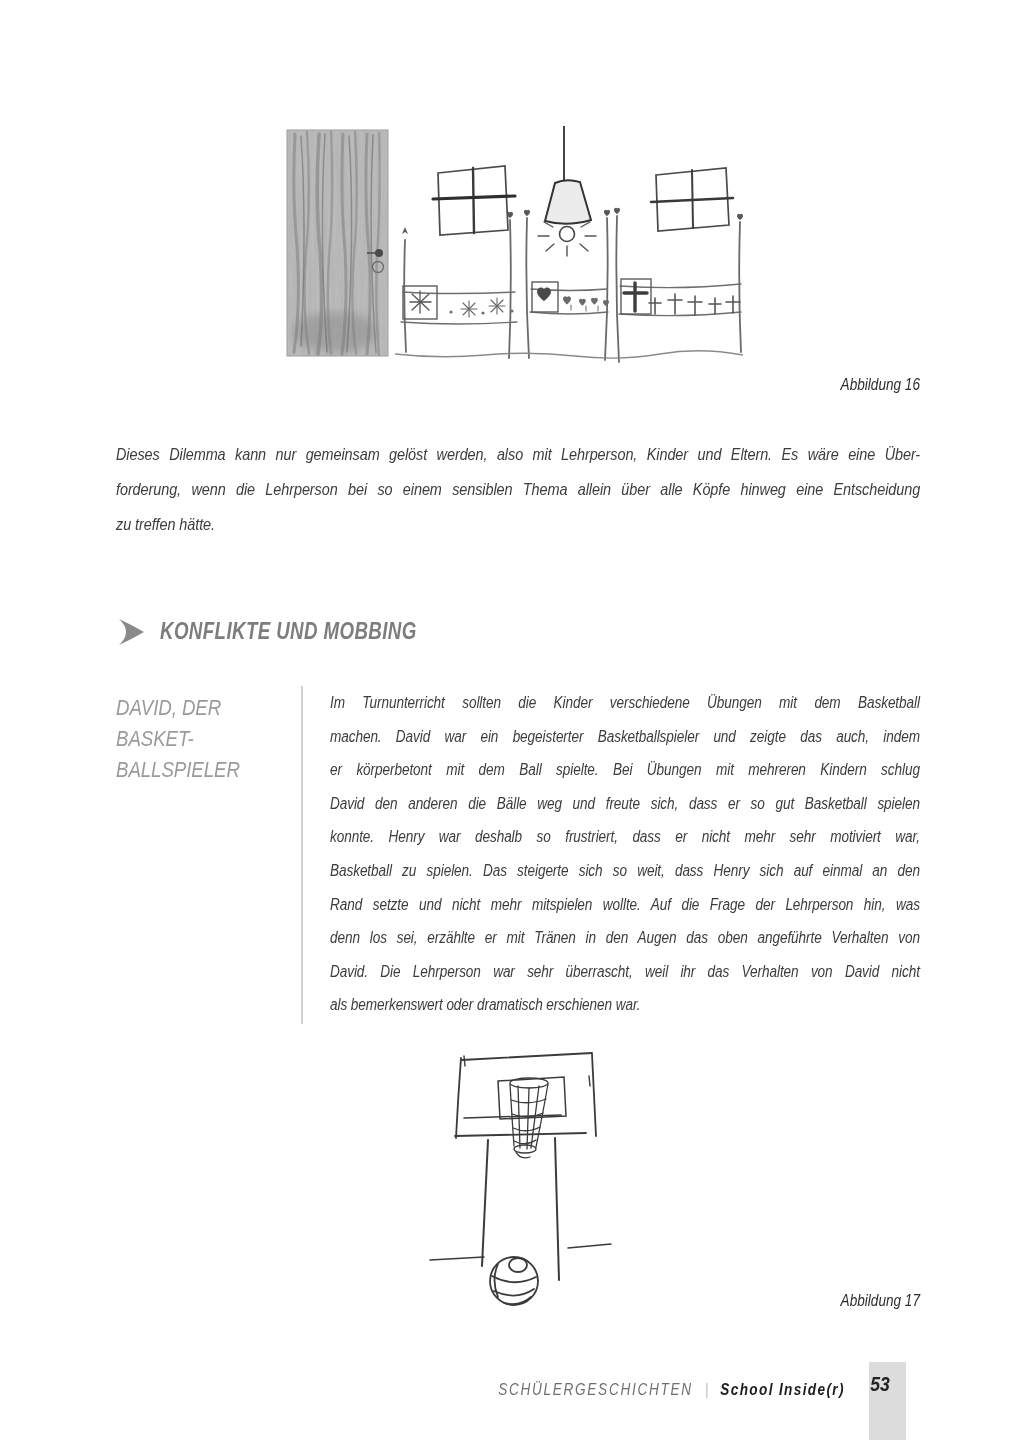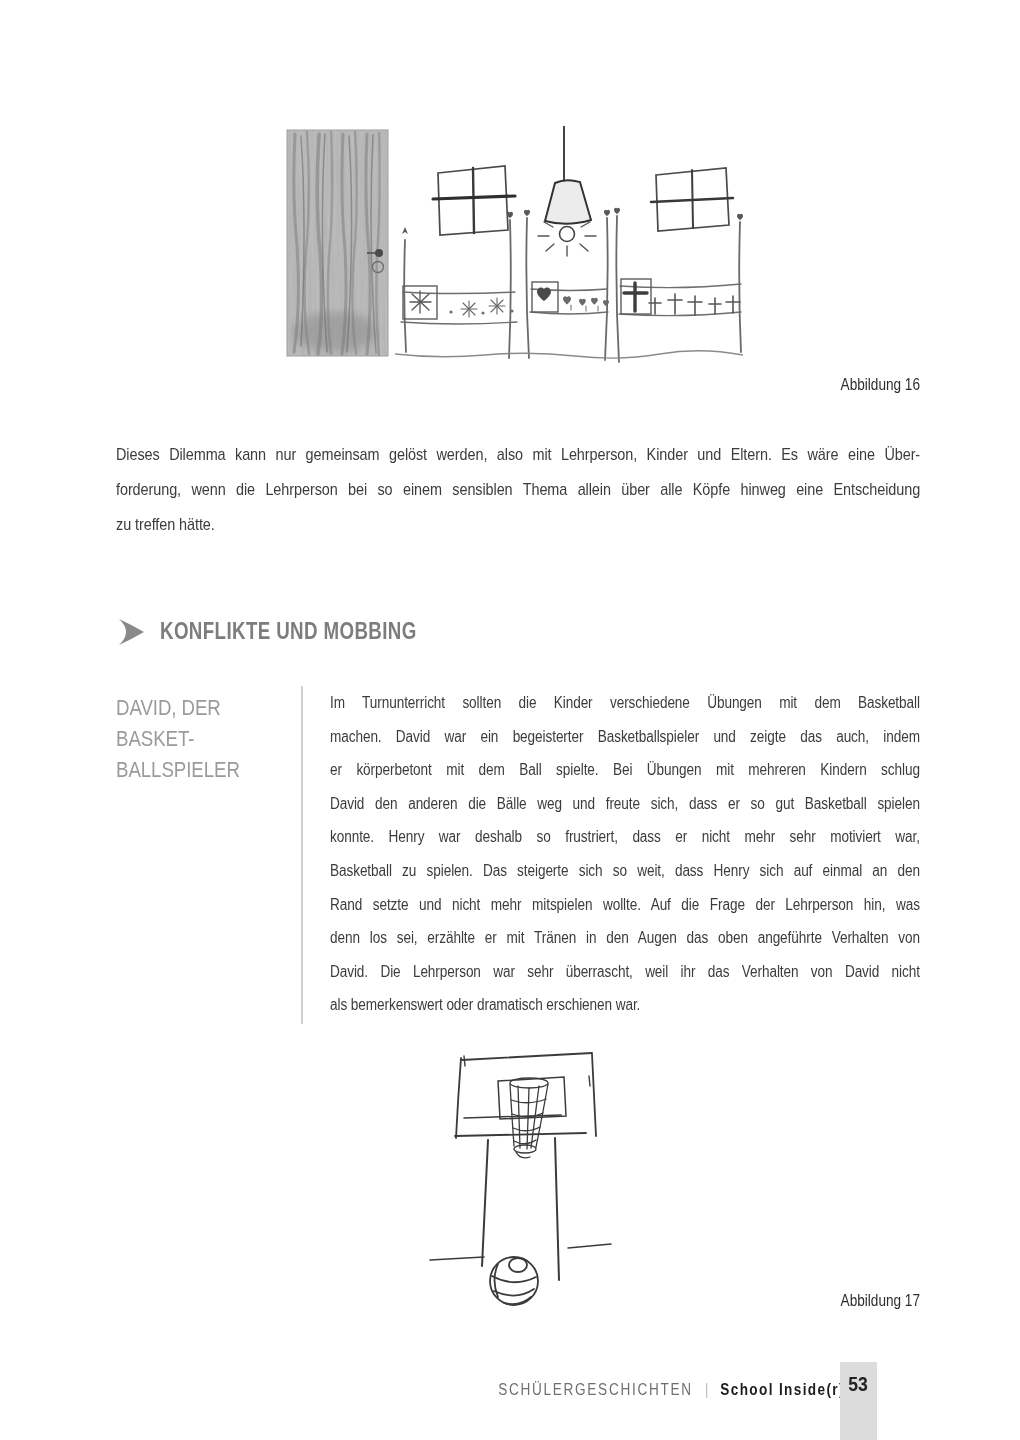--- a/index.html
+++ b/index.html
@@ -1,18 +1,18 @@
 <!DOCTYPE html>
 <html><head>
 <meta charset="utf-8">
 <style>
   html,body { margin:0; padding:0; background:#ffffff; }
   #page {
     position:relative; width:1020px; height:1440px; background:#ffffff;
-    overflow:hidden; font-family:"Liberation Sans", sans-serif; color:#3a3a3a;
+    overflow:hidden; font-family:"Liberation Sans", sans-serif; color:#3a3a3a;font-style:italic;
   }
   .abs { position:absolute; }
 
   
   .condL { transform:scaleX(0.85); transform-origin:0 0; }
 
   
   .para .line { text-align:justify; text-align-last:justify; letter-spacing:-0.1px; }
   .para .line:last-child { text-align-last:left; }
   .leftlines .line { text-align:left !important; text-align-last:left !important; }
@@ -41,22 +41,22 @@
   #col-divider { left:301px; top:686px; width:2px; height:338px; background:#cfcfcf; }
 
   #footer-text {
     top:1380px; right:175px; display:flex; align-items:baseline; gap:14px;
     transform:scaleX(0.85); transform-origin:100% 0; white-space:nowrap;
   }
   #footer-section { font-size:16px; color:#6f6f6f; letter-spacing:2px; }
   #footer-divider { font-size:17px; color:#c0c0c0; }
   #footer-book { font-size:16px; color:#1c1c1c; font-weight:bold; letter-spacing:1.6px; }
 
-  #page-box { left:840px; top:1362px; width:37px; height:78px; background:#dcdcdc;
-    text-align:center; }
+  #page-box { left:869px; top:1362px; width:37px; height:78px; background:#dcdcdc;
+    }
   #page-num { margin-top:11px; font-size:20px; font-weight:bold; color:#222222;
     display:inline-block; transform:scaleX(0.88); }
 
   svg { display:block; }
 </style>
 </head>
 <body>
 
 <div id="page">
 

